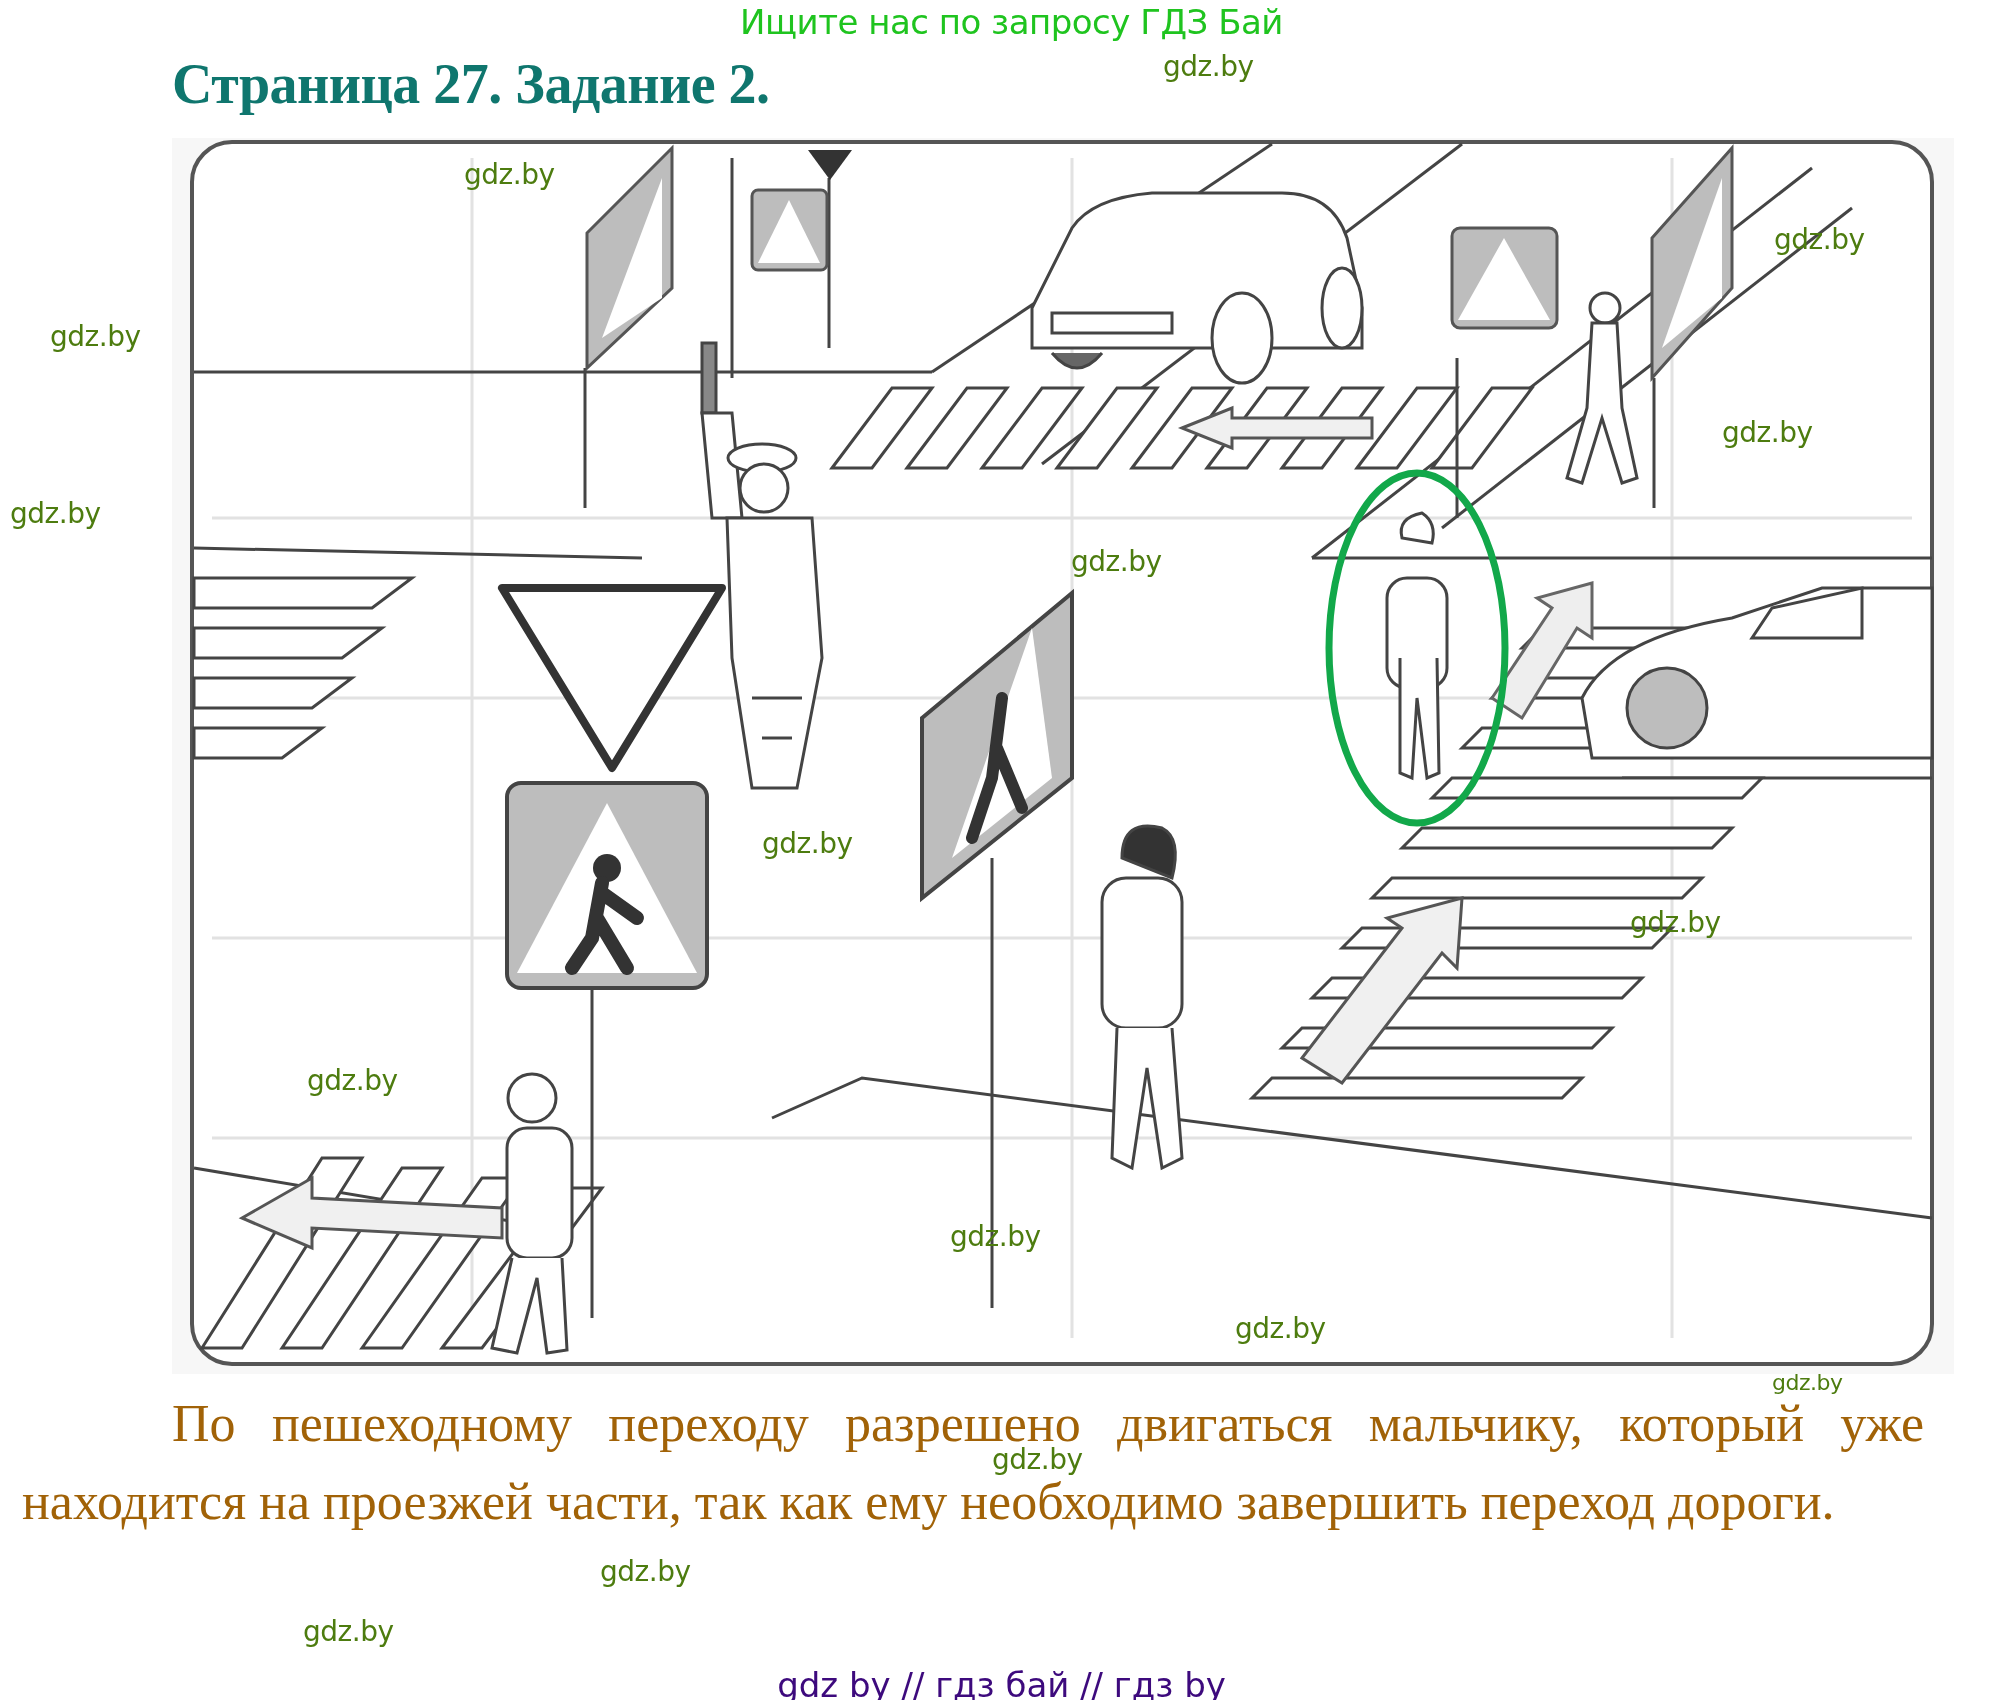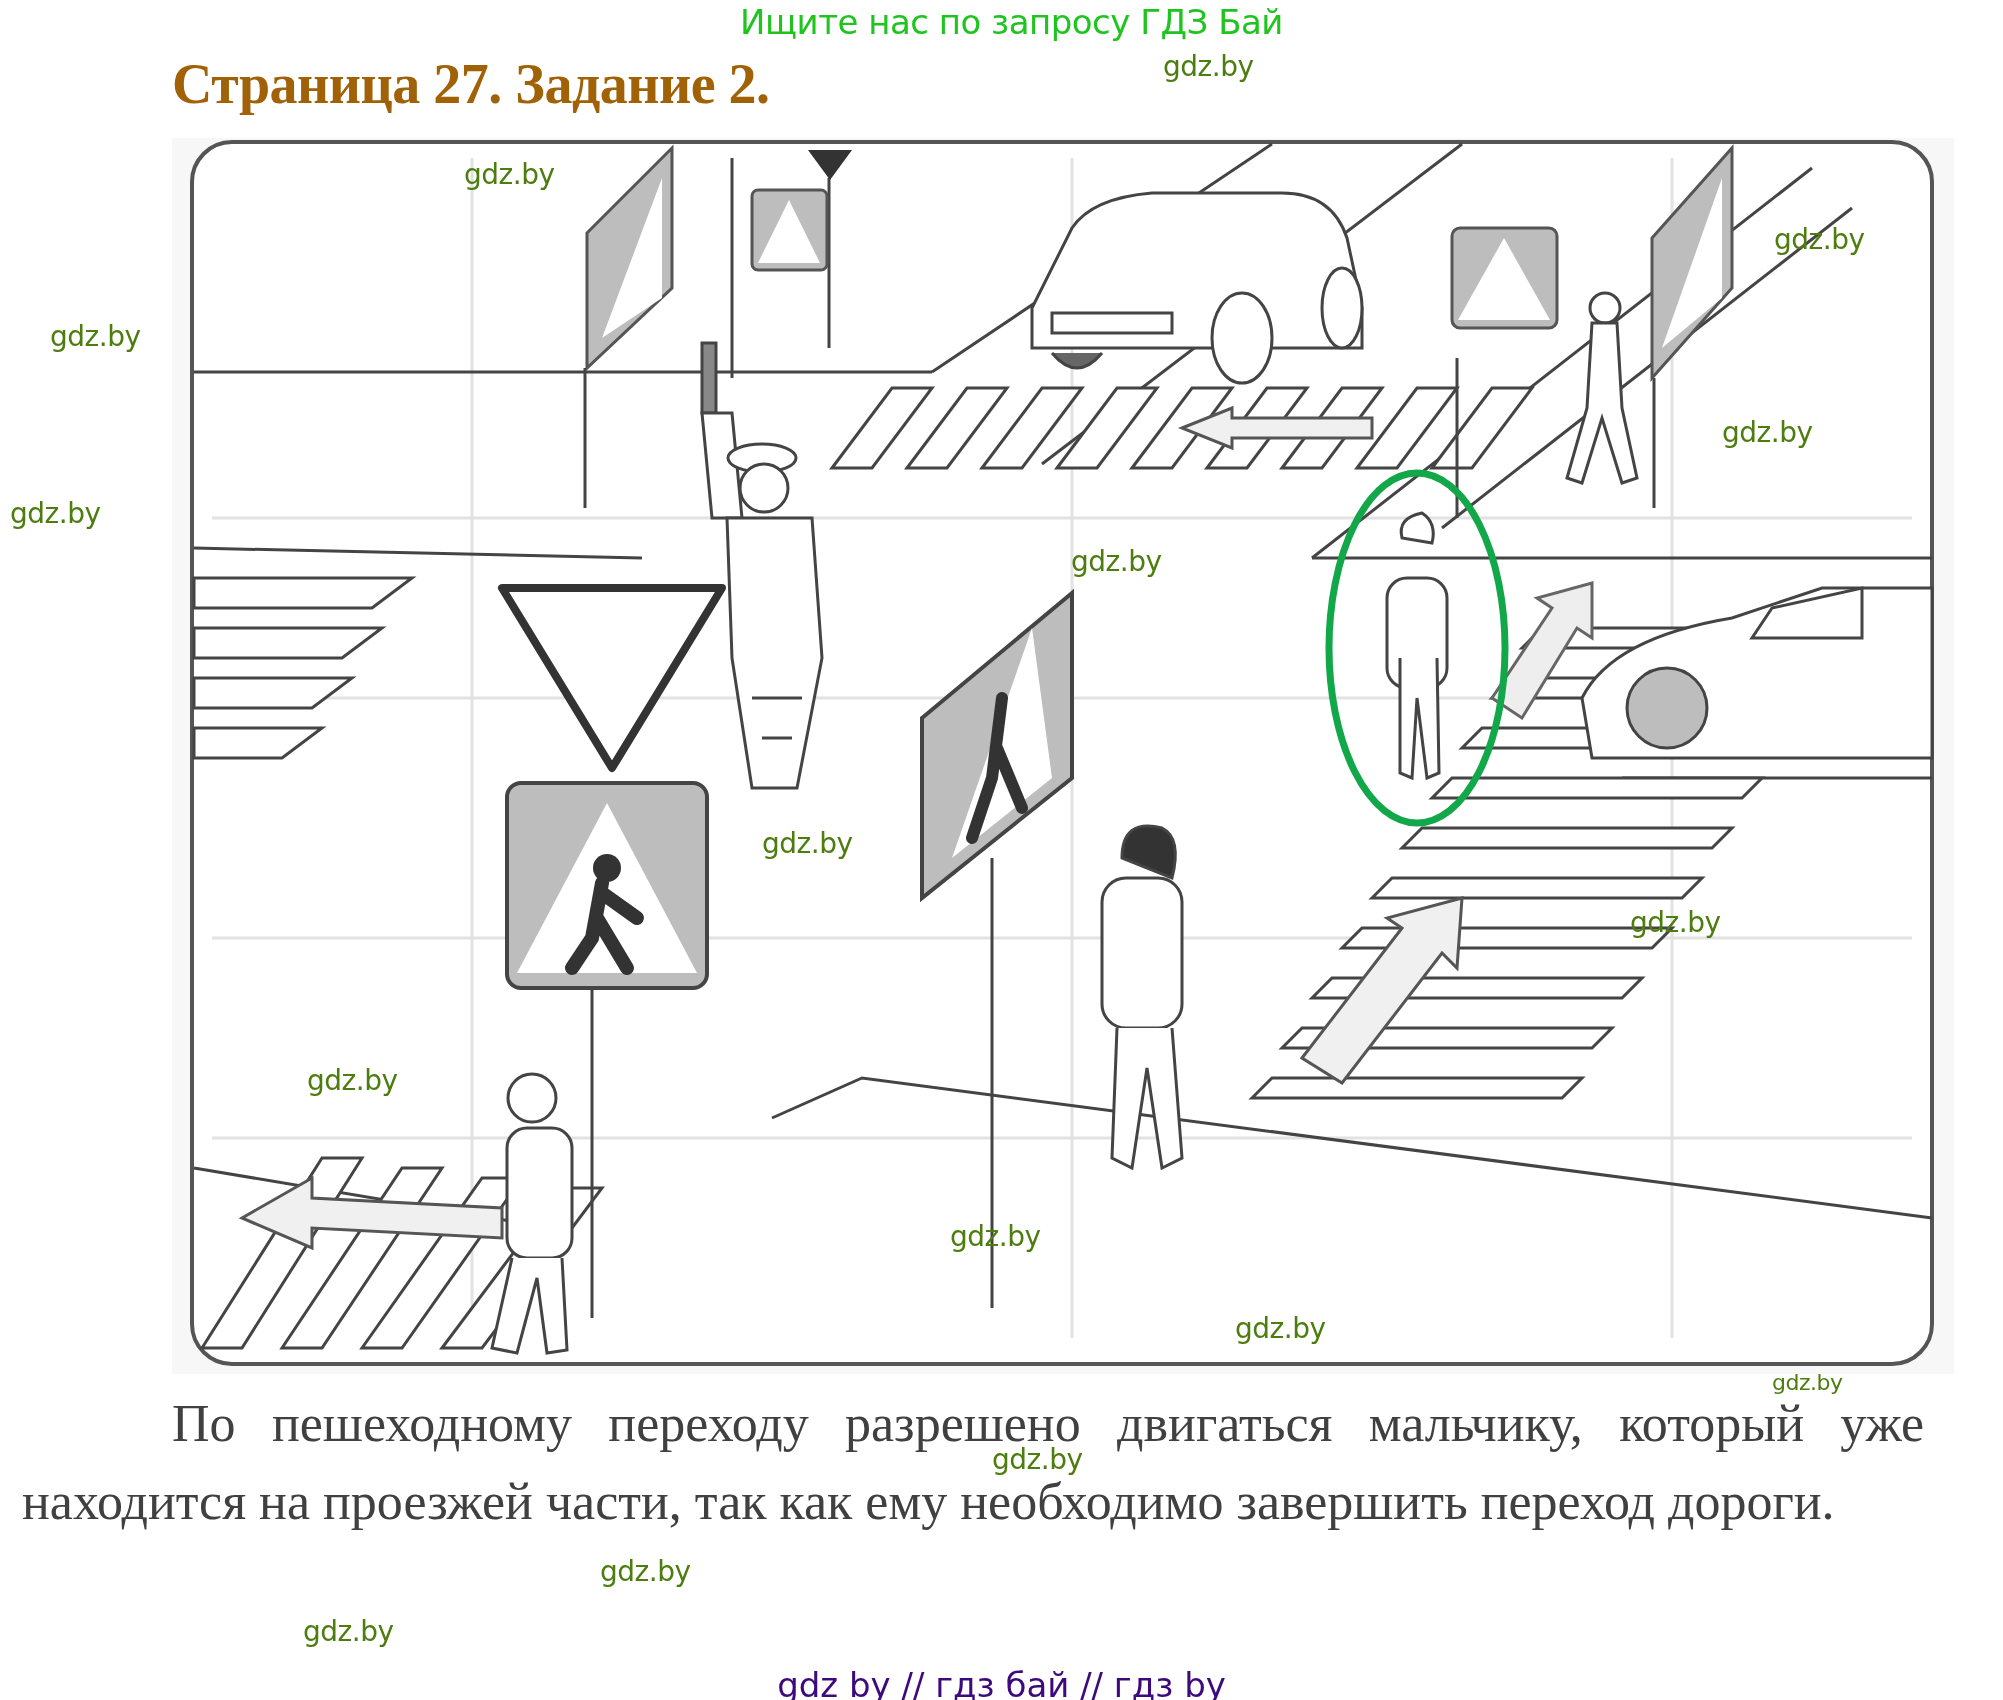--- a/index.html
+++ b/index.html
@@ -1,24 +1,24 @@
 <!DOCTYPE html>
 <html><head>
 <meta charset="utf-8">
 <style>
   html, body { margin:0; padding:0; background:#ffffff; }
   body { width:2003px; height:1700px; position:relative; overflow:hidden; font-family:"Liberation Sans", sans-serif; }
   .abs { position:absolute; }
   .topbanner { left:0; width:2003px; top:2px; text-align:center; color:#1fc41f; font-size:34px; font-family:"DejaVu Sans", sans-serif; letter-spacing:-0.5px; padding-left:10px; }
-  .title { left:172px; top:52px; font-family:"Liberation Serif", serif; font-weight:bold; font-size:56px; color:#a16207; letter-spacing:-0.5px; }
+  .title { left:172px; top:52px; font-family:"Liberation Serif", serif; font-weight:bold; font-size:56px; color:#0f766e; letter-spacing:-0.5px; }
   .wm { color:#4d7c0f; font-family:"DejaVu Sans", sans-serif; font-size:28px; letter-spacing:-0.5px; }
   .wm.small { font-size:22px; }
   .illus { left:172px; top:138px; width:1782px; height:1236px; background:#f7f7f7; }
   .illus svg { width:100%; height:100%; display:block; }
-  .para { left:22px; top:1385px; width:1902px; font-family:"Liberation Serif", serif; font-size:52px; line-height:78px; color:#404040; text-align:justify; text-align-last:left; }
+  .para { left:22px; top:1385px; width:1902px; font-family:"Liberation Serif", serif; font-size:52px; line-height:78px; color:#a16207; text-align:justify; text-align-last:left; }
   .para .indent { display:inline-block; width:150px; }
   .footer { left:0; width:2003px; top:1665px; text-align:center; color:#3d0a7d; font-size:34px; font-family:"DejaVu Sans", sans-serif; }
 </style>
 </head>
 <body>
 
 <div class="abs topbanner">Ищите нас по запросу ГДЗ Бай</div>
 
 <div class="abs title">Страница 27. Задание 2.</div>
 

